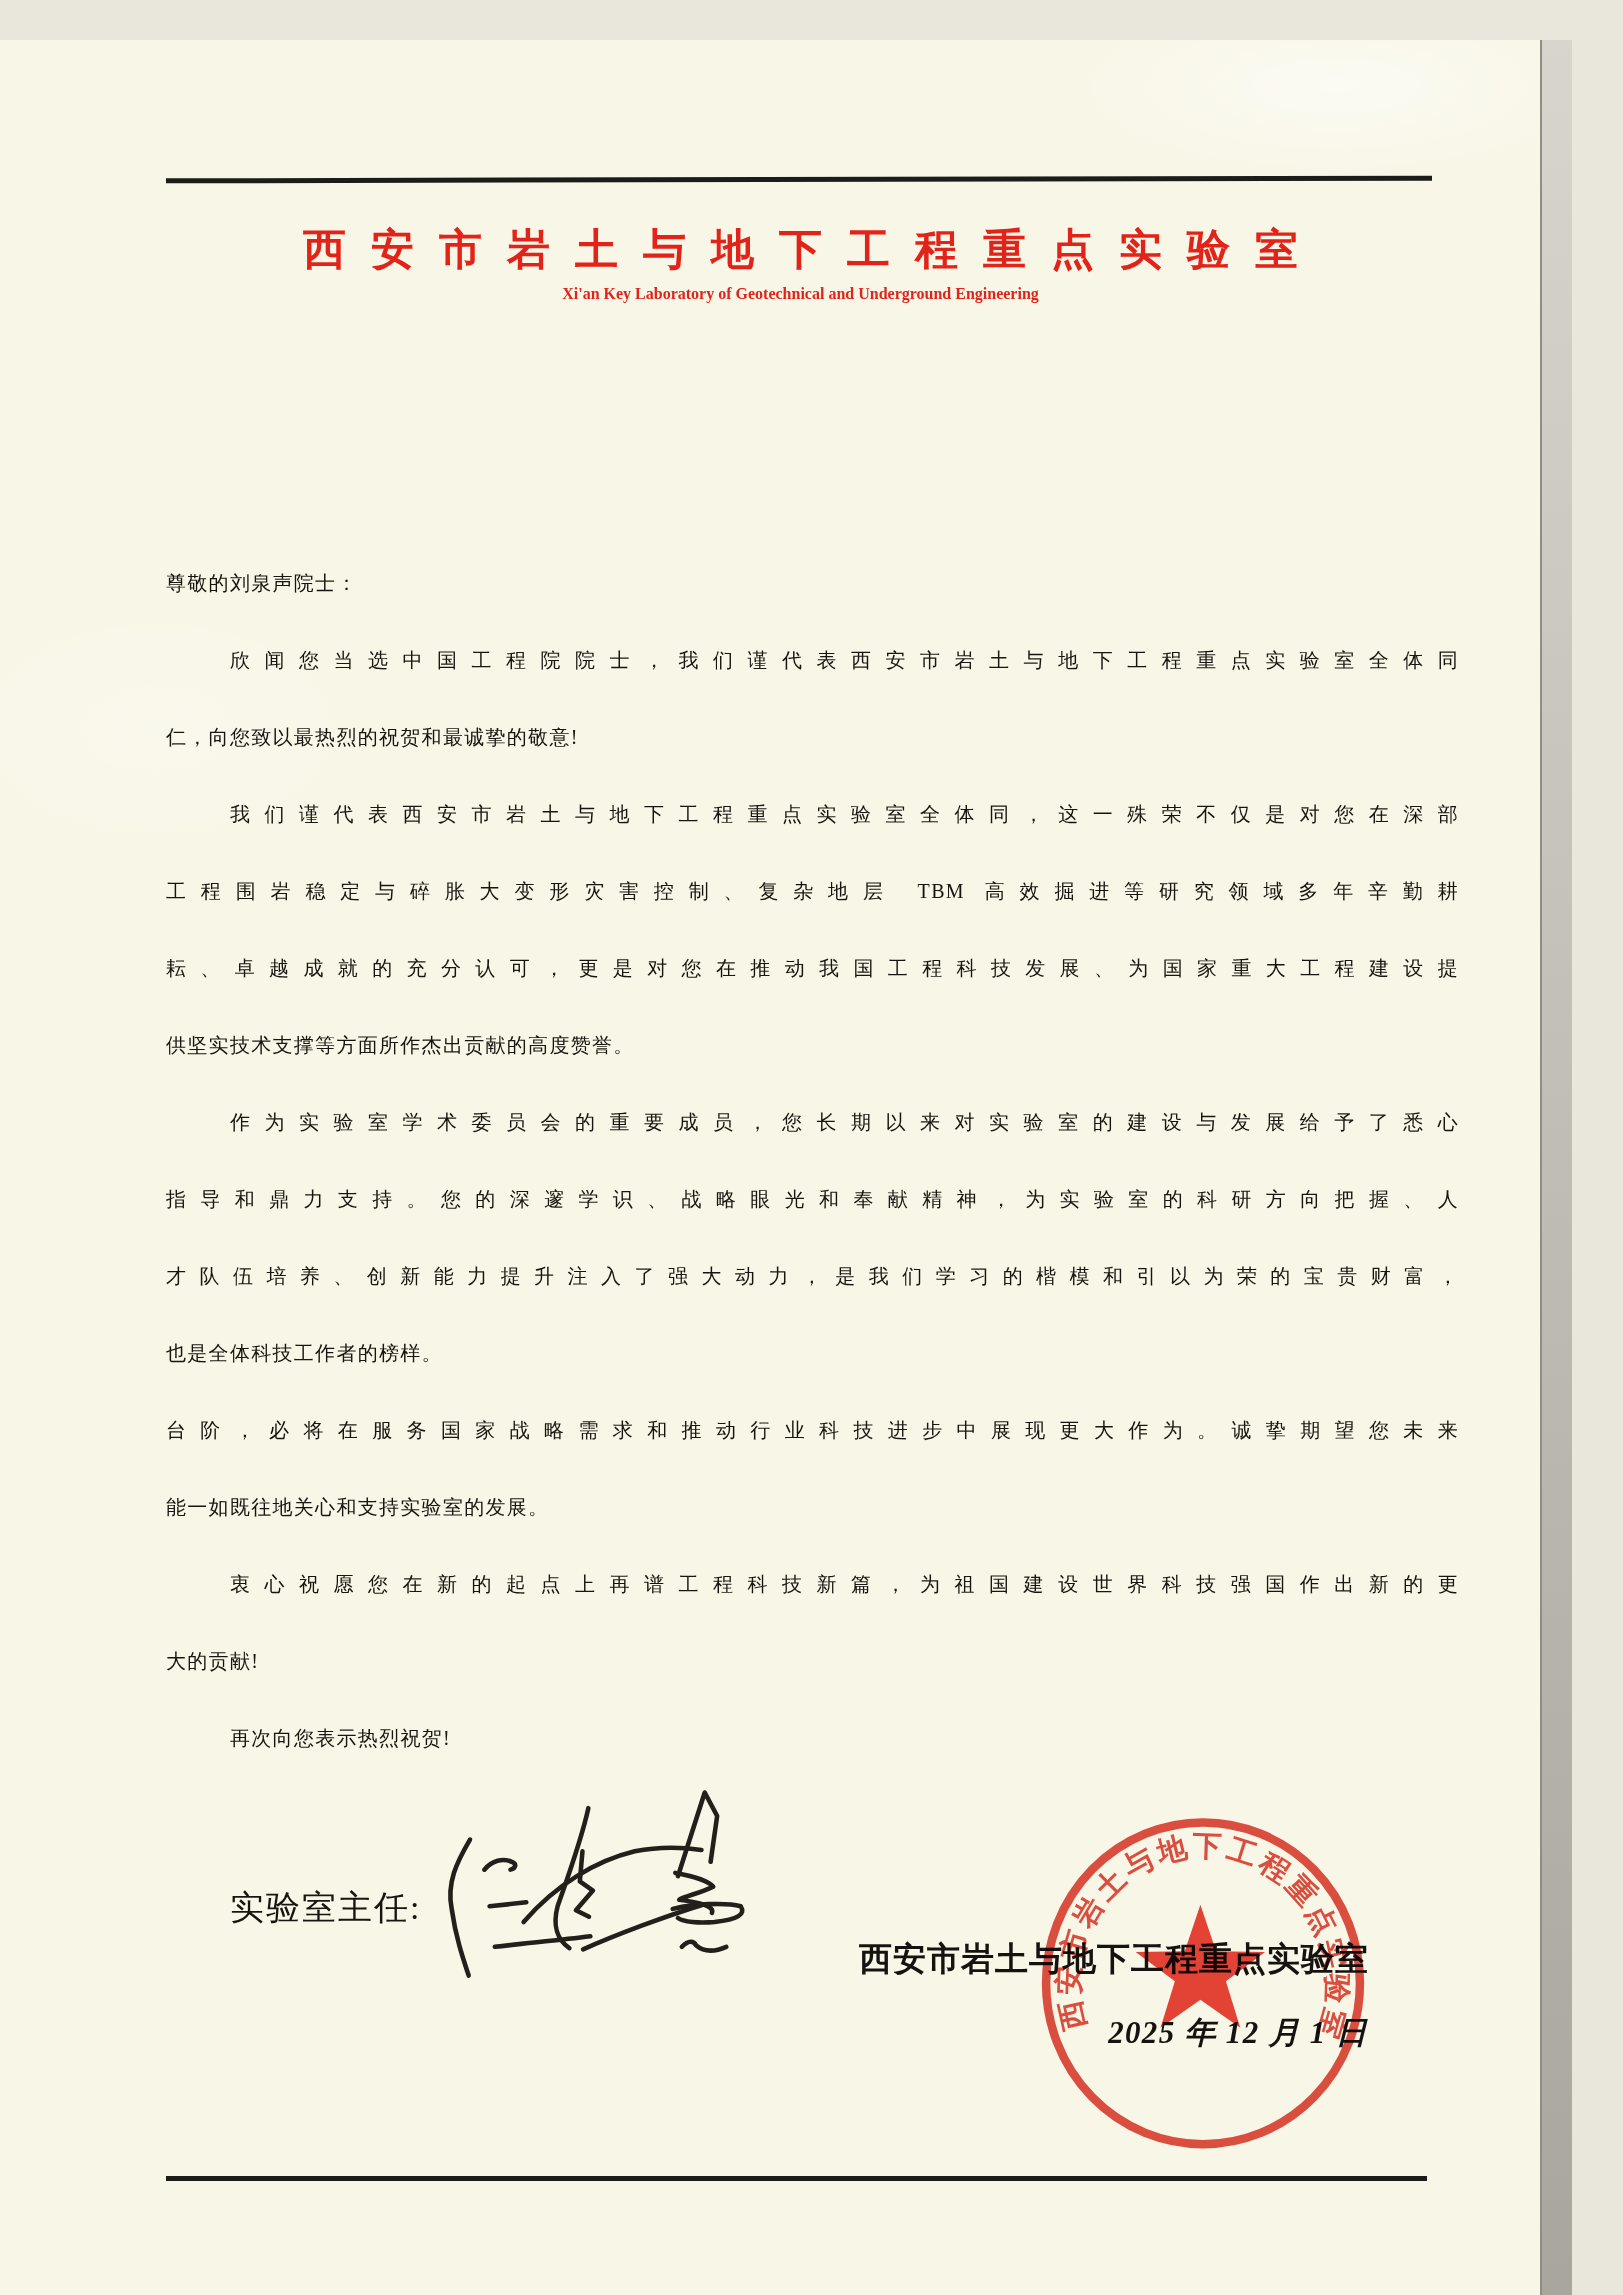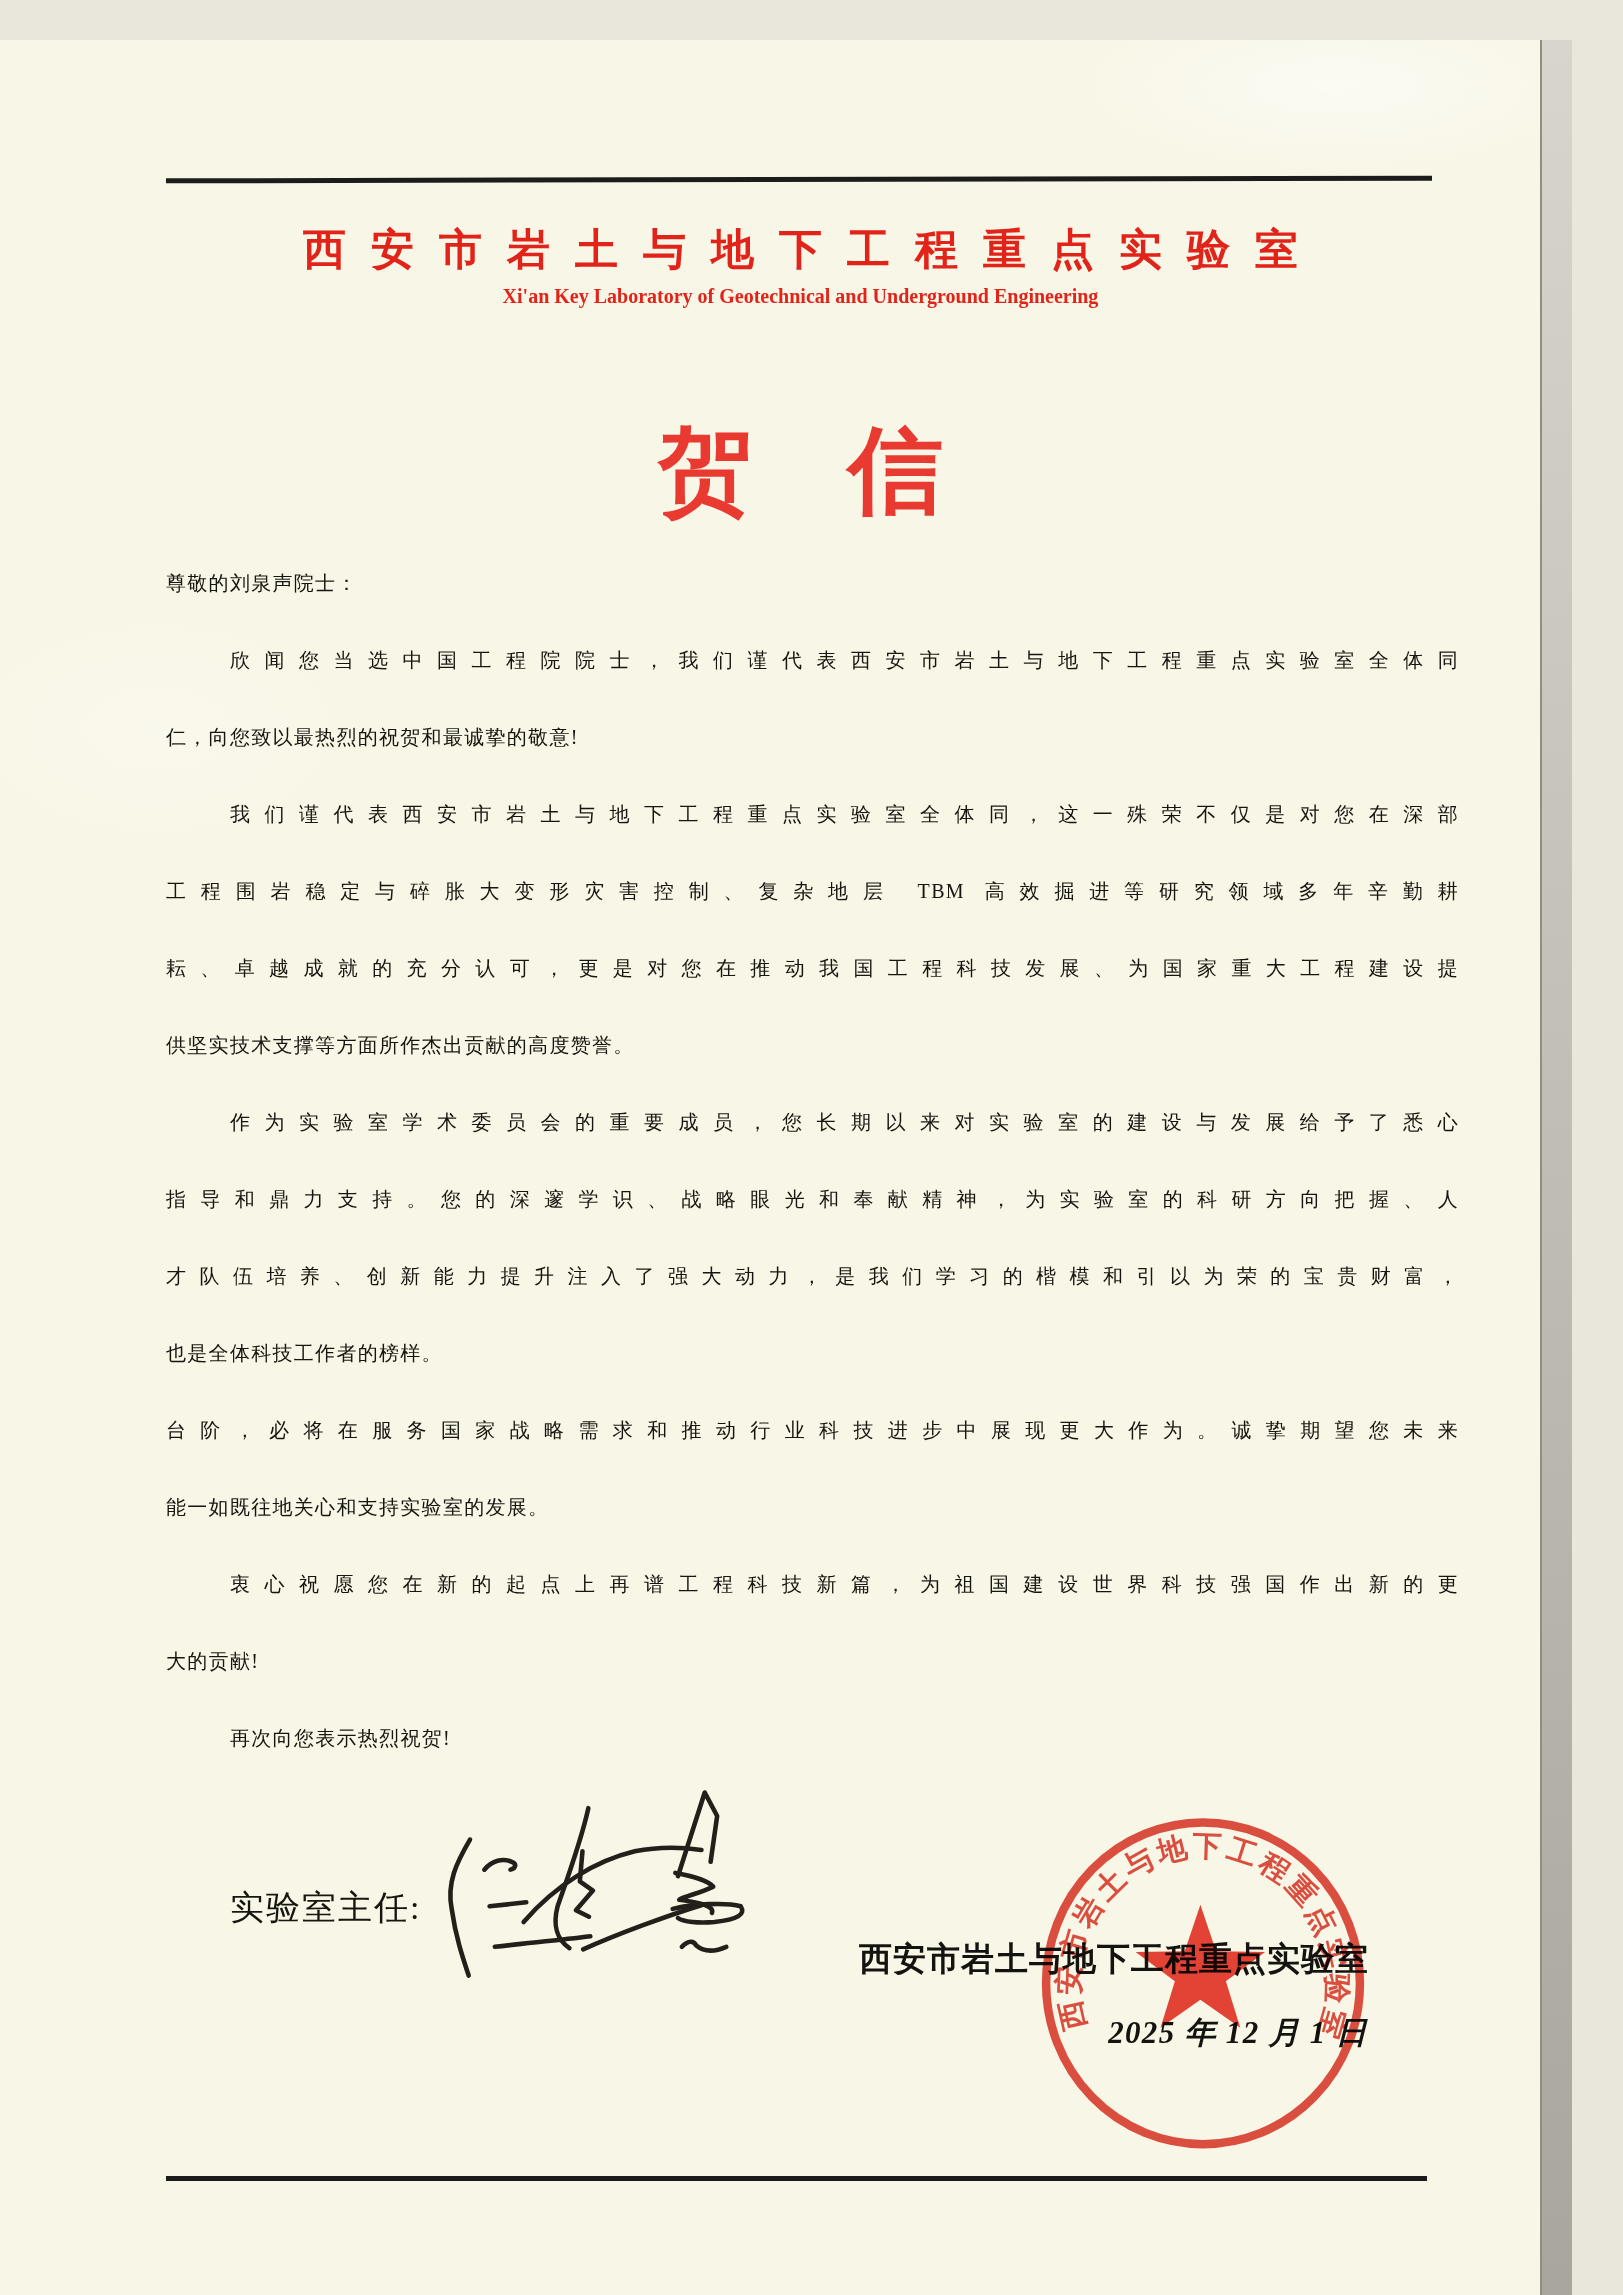--- a/index.html
+++ b/index.html
@@ -24,21 +24,21 @@
     background:linear-gradient(180deg,#d8d6cc 0%,#c4c2b8 40%,#a8a69c 100%);
     border-left:2.6px solid #8f8e85;
   }
   .org-cn{
     position:absolute;left:0;top:181px;width:1601px;
     text-align:center;font-size:43px;font-weight:bold;
     letter-spacing:25px;text-indent:25px;color:#e2231a;
   }
   .org-en{
     position:absolute;left:0;top:245px;width:1601px;
-    text-align:center;font-size:20px;font-weight:bold;color:#e2231a;
+    text-align:center;font-size:16px;font-weight:bold;color:#e2231a;
   }
   .letter-title{
     position:absolute;left:0;top:368px;width:1601px;
     text-align:center;font-size:95px;font-weight:bold;color:#e93a31;
   }
   .body-text{position:absolute;left:166px;top:505px;width:1293px;color:#17150f;}
   .line{
     height:77px;line-height:77px;font-size:20px;letter-spacing:1.3px;
     white-space:nowrap;
   }
@@ -69,21 +69,20 @@
 </head>
 <body>
 
 <div id="page">
 
   <div class="rule rule-top"></div>
 
   <div class="org-cn">西安市岩土与地下工程重点实验室</div>
   <div class="org-en">Xi'an Key Laboratory of Geotechnical and Underground Engineering</div>
 
-  <div class="letter-title">贺　信</div>
 
   <div class="body-text">
     <div class="line">尊敬的刘泉声院士：</div>
     <div class="line indent fill">欣闻您当选中国工程院院士，我们谨代表西安市岩土与地下工程重点实验室全体同</div>
     <div class="line">仁，向您致以最热烈的祝贺和最诚挚的敬意!</div>
     <div class="line indent fill">我们谨代表西安市岩土与地下工程重点实验室全体同，这一殊荣不仅是对您在深部</div>
     <div class="line fill">工程围岩稳定与碎胀大变形灾害控制、复杂地层 TBM 高效掘进等研究领域多年辛勤耕</div>
     <div class="line fill">耘、卓越成就的充分认可，更是对您在推动我国工程科技发展、为国家重大工程建设提</div>
     <div class="line">供坚实技术支撑等方面所作杰出贡献的高度赞誉。</div>
     <div class="line indent fill">作为实验室学术委员会的重要成员，您长期以来对实验室的建设与发展给予了悉心</div>

